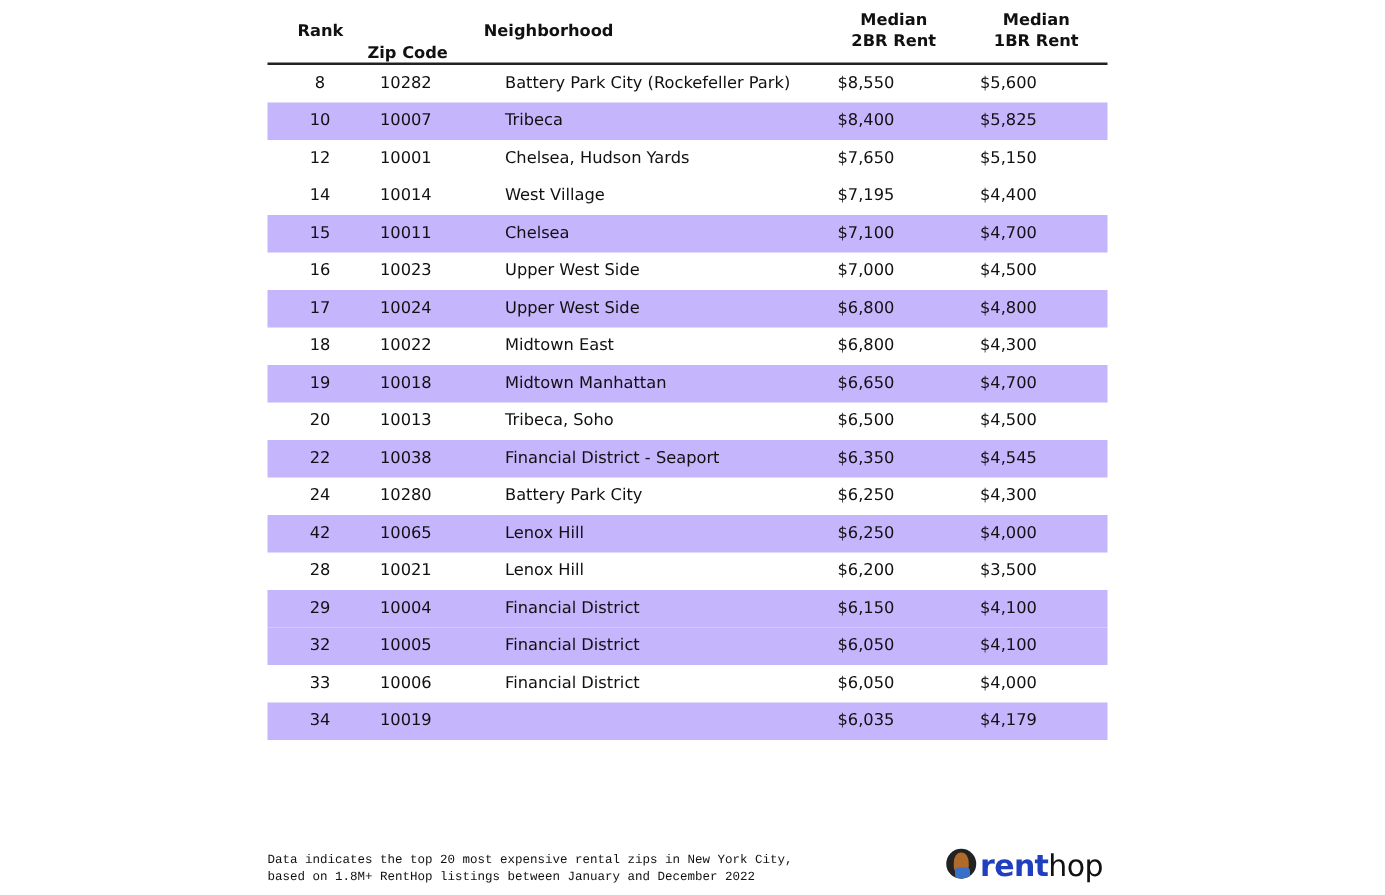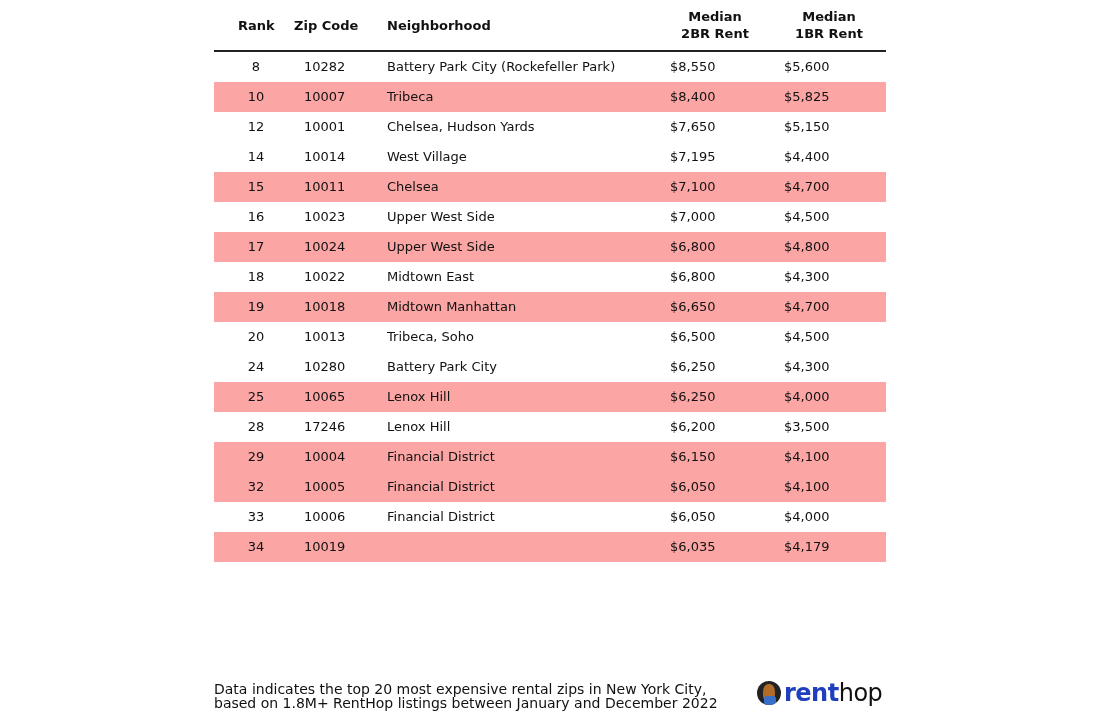--- a/index.html
+++ b/index.html
@@ -2,34 +2,34 @@
 <html><head>
 <meta charset="utf-8">
 <style>
   html, body { margin:0; padding:0; background:#ffffff; }
   body { width:1108px; height:716px; position:relative; overflow:hidden;
          font-family:"DejaVu Sans", sans-serif; color:#111; }
   .table-wrap { position:absolute; left:214px; top:0; width:672px; }
   .hdr { position:relative; height:50px; border-bottom:2.5px solid #222; }
   .hdr span { position:absolute; font-weight:bold; font-size:13px; line-height:17px; }
   .h-rank { left:24px; top:17px; }
-  .h-zip { left:80px; top:17px; }
+  .h-zip { left:80px; top:34px; }
   .h-nb { left:173px; top:17px; }
   .h-2br { left:456px; top:8px; width:90px; text-align:center; }
   .h-1br { left:570px; top:8px; width:90px; text-align:center; }
   .row { position:relative; height:30px; font-size:13px; }
-  .row.alt { background:#fca5a5; }
+  .row.alt { background:#c4b5fd; }
   .row span { position:absolute; top:7px; line-height:16px; white-space:nowrap; }
   .c-rank { left:24px; width:36px; text-align:center; }
   .c-zip { left:90px;text-align:right; }
-  .c-nb { left:173px;text-align:center; }
+  .c-nb { left:190px;text-align:center; }
   .c-2br { left:456px; width:90px; }
   .c-1br { left:570px; width:90px; text-align:left; }
-  .footer-note { position:absolute; left:214px; top:682px; font-size:14px; line-height:14px; color:#111; }
-  .logo { position:absolute; left:757px; top:679px; display:flex; align-items:center; }
+  .footer-note { position:absolute; left:214px; top:682px; font-size:10px; line-height:14px; color:#111;font-family:Liberation Mono, monospace; }
+  .logo { position:absolute; left:757px; top:679px; display:flex; }
   .logo-icon { width:24px; height:24px; border-radius:50%; background:#222; position:relative; overflow:hidden; margin-right:3px; }
   .logo-icon .face { position:absolute; left:6px; top:3px; width:12px; height:18px; background:#b06a2a; border-radius:45% 45% 40% 40%; }
   .logo-icon .shirt { position:absolute; left:7px; top:15px; width:12px; height:9px; background:#3a6fc9; border-radius:3px; }
   .logo-text { font-size:24px; line-height:28px; letter-spacing:-0.5px; }
   .logo-text .b { font-weight:bold; color:#1f3fbf; }
   .logo-text .t { color:#111; }
 </style>
 </head>
 <body>
 
@@ -105,37 +105,44 @@
         <span class="c-2br">$6,650</span>
         <span class="c-1br">$4,700</span>
       </div>
       <div class="row">
         <span class="c-rank">20</span>
         <span class="c-zip">10013</span>
         <span class="c-nb">Tribeca, Soho</span>
         <span class="c-2br">$6,500</span>
         <span class="c-1br">$4,500</span>
       </div>
+      <div class="row alt">
+        <span class="c-rank">22</span>
+        <span class="c-zip">10038</span>
+        <span class="c-nb">Financial District - Seaport</span>
+        <span class="c-2br">$6,350</span>
+        <span class="c-1br">$4,545</span>
+      </div>
       <div class="row">
         <span class="c-rank">24</span>
         <span class="c-zip">10280</span>
         <span class="c-nb">Battery Park City</span>
         <span class="c-2br">$6,250</span>
         <span class="c-1br">$4,300</span>
       </div>
       <div class="row alt">
-        <span class="c-rank">25</span>
+        <span class="c-rank">42</span>
         <span class="c-zip">10065</span>
         <span class="c-nb">Lenox Hill</span>
         <span class="c-2br">$6,250</span>
         <span class="c-1br">$4,000</span>
       </div>
       <div class="row">
         <span class="c-rank">28</span>
-        <span class="c-zip">17246</span>
+        <span class="c-zip">10021</span>
         <span class="c-nb">Lenox Hill</span>
         <span class="c-2br">$6,200</span>
         <span class="c-1br">$3,500</span>
       </div>
       <div class="row alt">
         <span class="c-rank">29</span>
         <span class="c-zip">10004</span>
         <span class="c-nb">Financial District</span>
         <span class="c-2br">$6,150</span>
         <span class="c-1br">$4,100</span>

